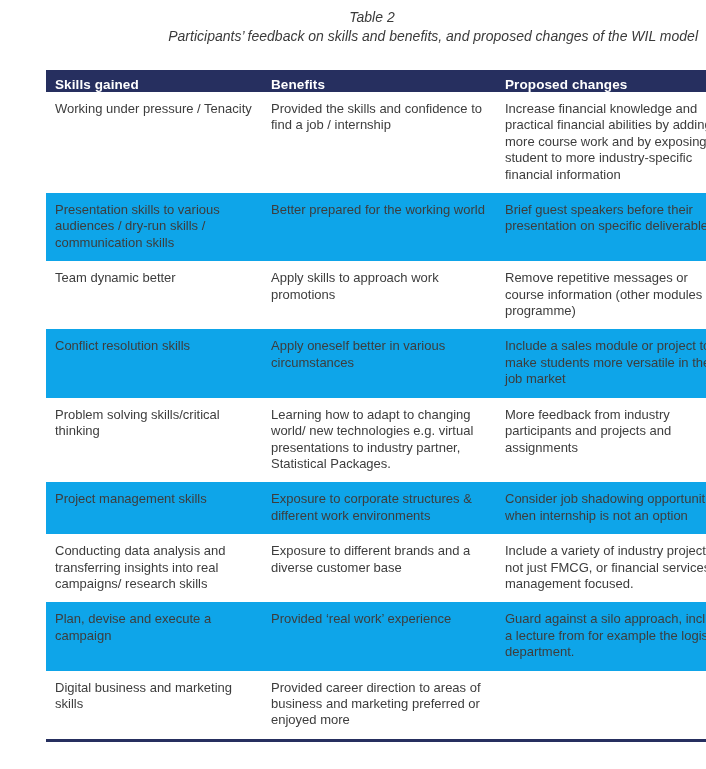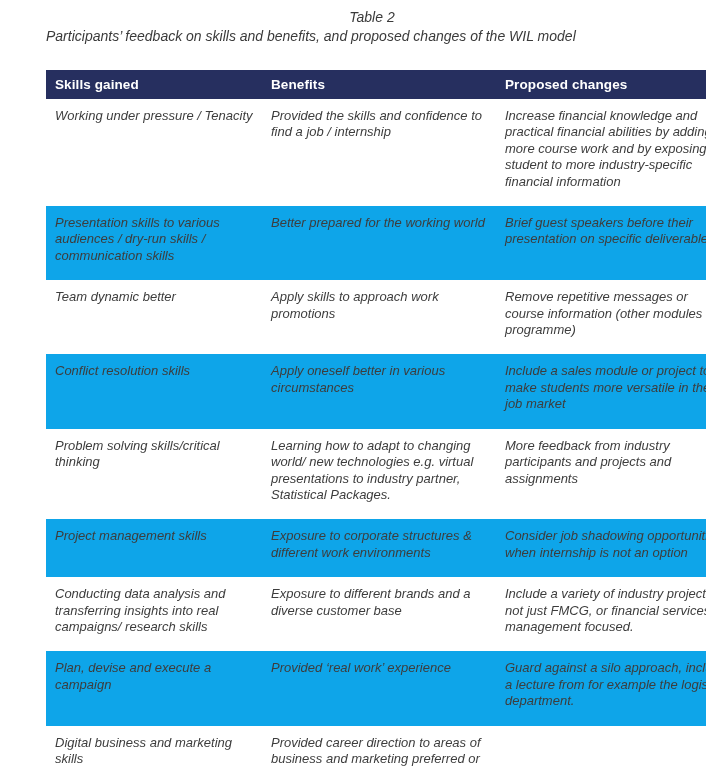--- a/index.html
+++ b/index.html
@@ -20,21 +20,21 @@
     margin-left: 38px;
   }
   .table-title {
     text-align: center;
     font-style: italic;
     font-size: 14px;
     color: #3a3a3a;
     margin-top: 3px;
   }
   .table-subtitle {
-    text-align: left;
+    text-align: right;
     font-style: italic;
     font-size: 14px;
     color: #3a3a3a;
     margin-top: 3px;
   }
   table.feedback-table {
     width: 690px;
     margin-top: 26px;
     border-collapse: collapse;
     table-layout: fixed;
@@ -43,30 +43,29 @@
   col.c1 { width: 216px; }
   col.c2 { width: 234px; }
   col.c3 { width: 240px; }
   thead th {
     background: #262f5f;
     color: #ffffff;
     font-size: 13.5px;
     font-weight: bold;
     text-align: left;
     vertical-align: middle;
-    padding: 7px 8px 7px 9px;
+    padding: 7px 8px 0 9px;
     letter-spacing: 0.1px;
   }
   tbody td {
     vertical-align: top;
     font-size: 13px;
     line-height: 16.4px;
-    padding: 9px 8px 16px 9px;
+    padding: 9px 8px 10px 9px;
     color: #3d3d3d;
-    font-style: italic;
   }
   tbody tr.alt {
     background: #0ea5e9;
   }
   .source {
     font-size: 14px;
     color: #363636;
     margin-top: 13px;
     padding-left: 1px;
   }

